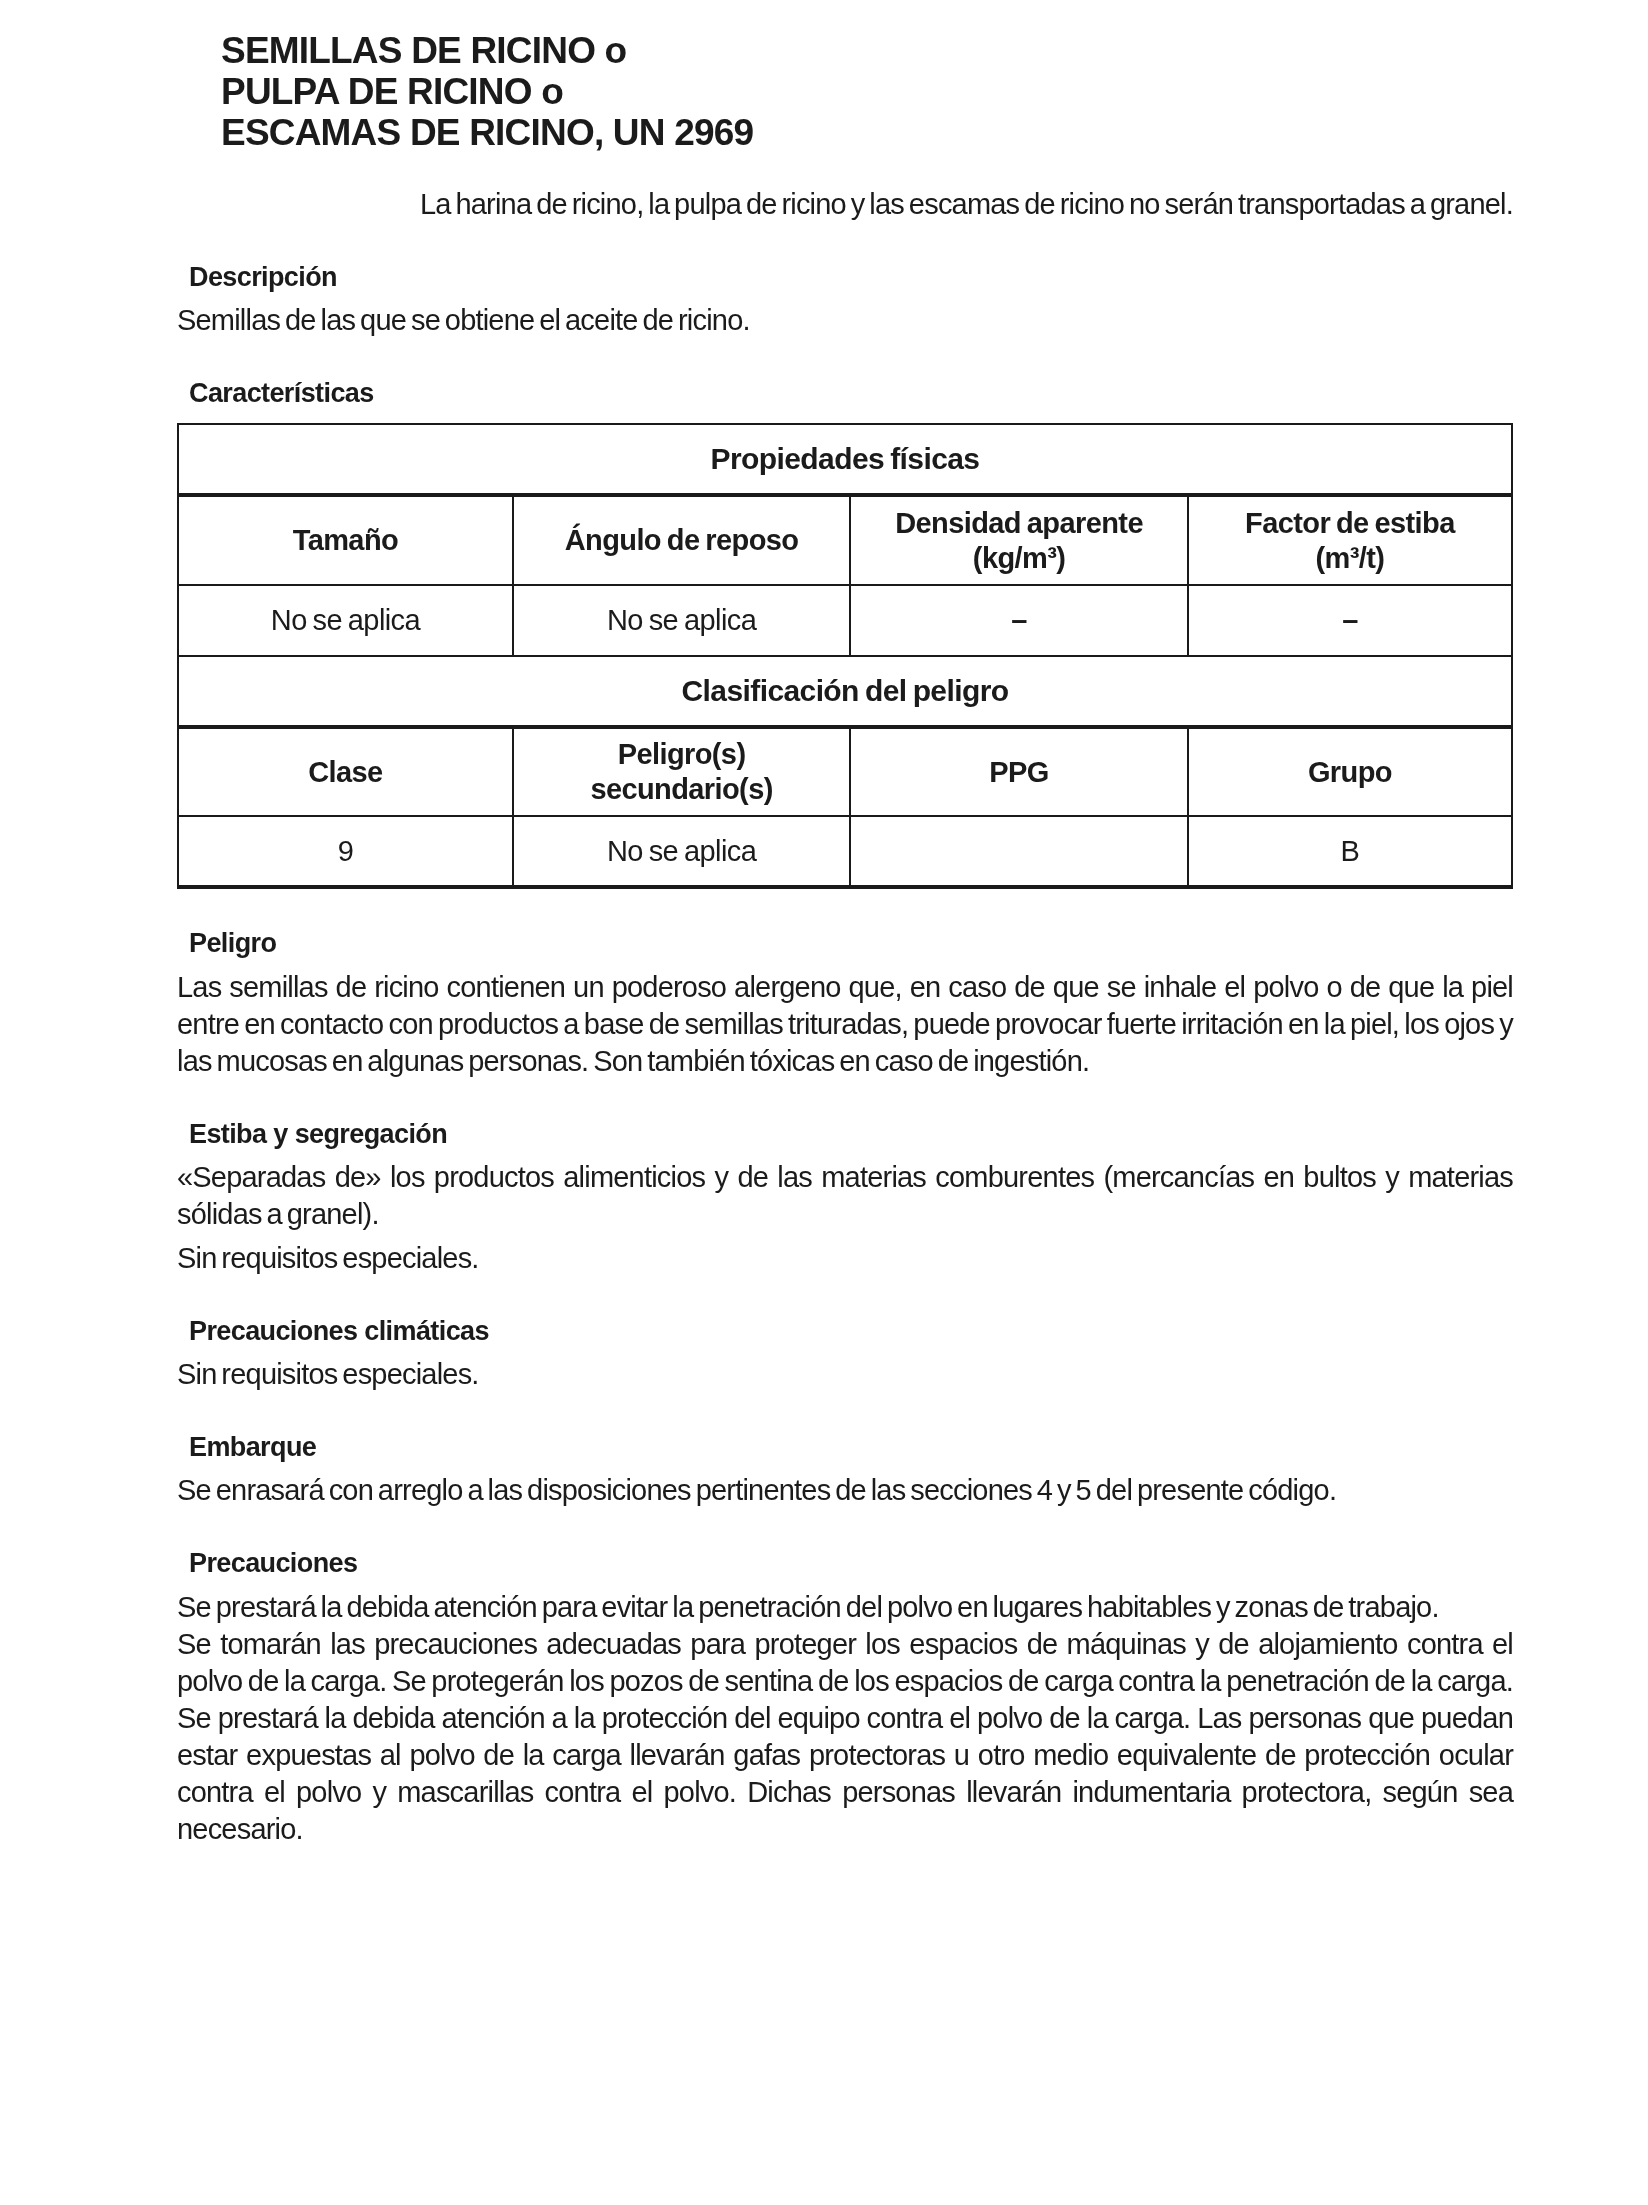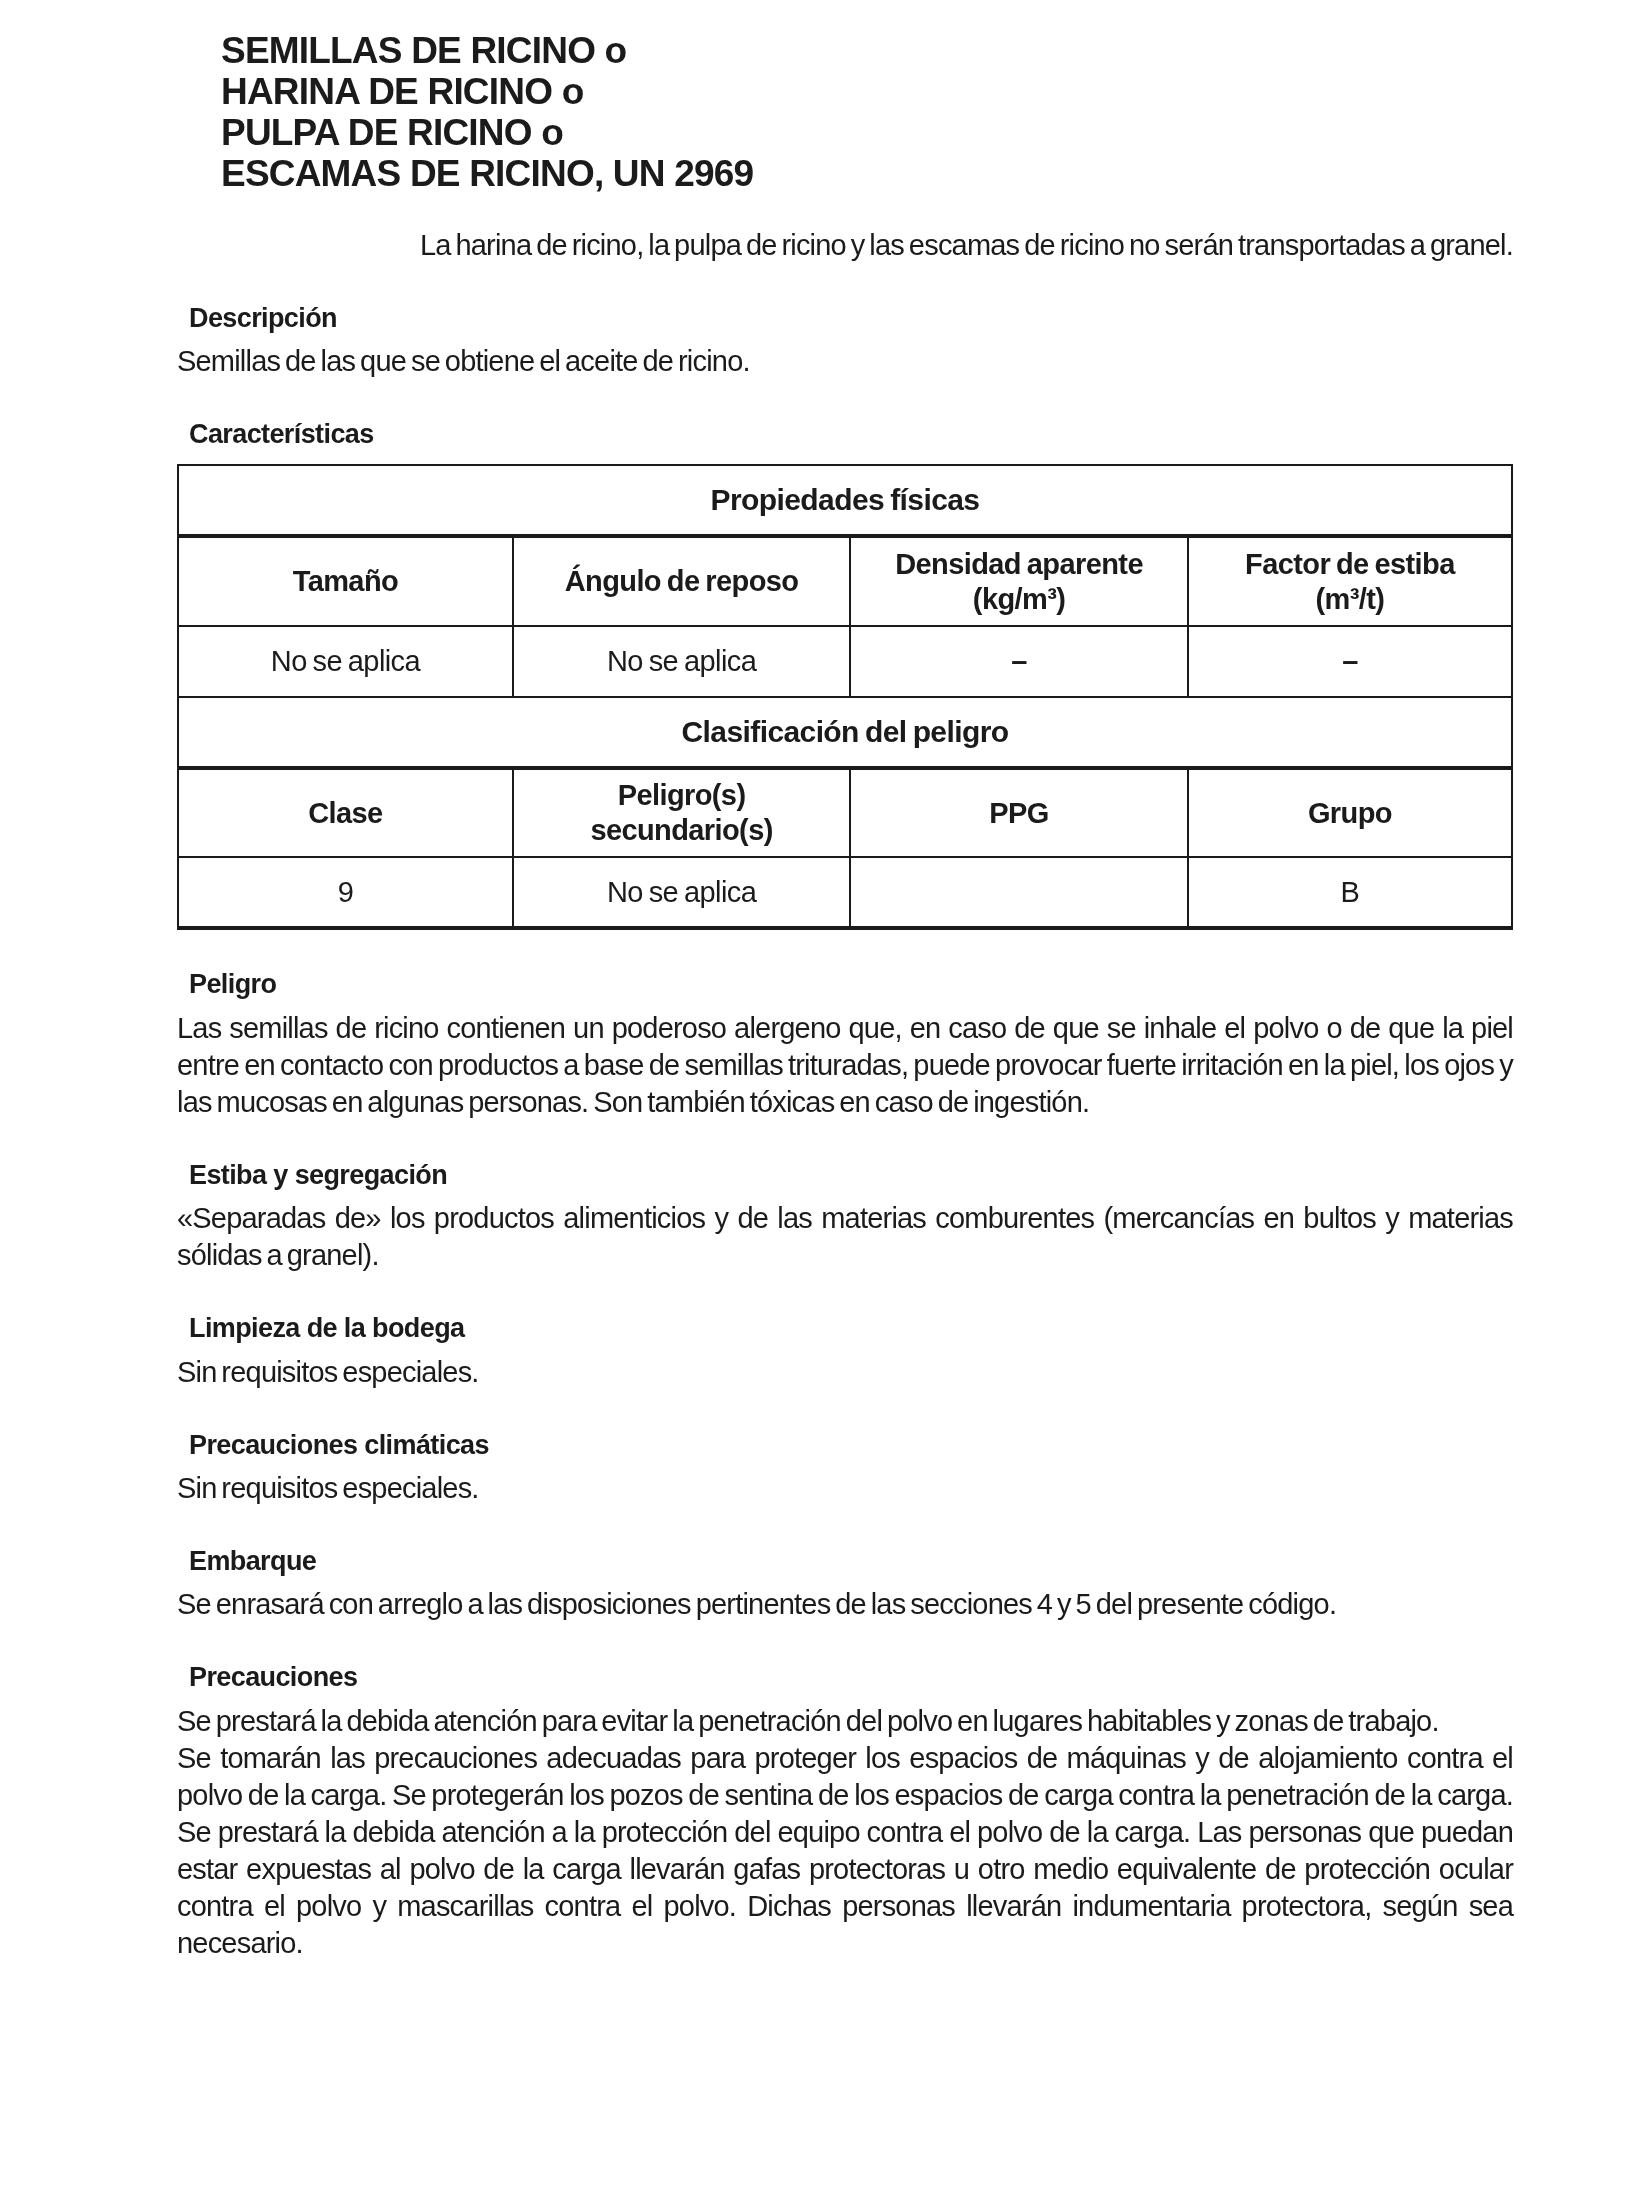--- a/index.html
+++ b/index.html
@@ -91,21 +91,20 @@
   tr.row-heads2 td { height: 86px; }
   tr.row-data2 td { height: 68px; border-bottom-width: 4px; }
 </style>
 </head>
 <body>
 
 <div class="content">
 
   <header>
     <div class="title-line">SEMILLAS DE RICINO o</div>
-    <div class="title-line">HARINA DE RICINO o</div>
     <div class="title-line">PULPA DE RICINO o</div>
     <div class="title-line">ESCAMAS DE RICINO, UN 2969</div>
   </header>
 
   <p class="body-text intro">La harina de ricino, la pulpa de ricino y las escamas de ricino no serán transportadas a granel.</p>
 
   <h2 class="sec-heading">Descripción</h2>
   <p class="body-text">Semillas de las que se obtiene el aceite de ricino.</p>
 
   <h2 class="sec-heading">Características</h2>
@@ -153,21 +152,20 @@
       </tr>
     </tbody>
   </table>
 
   <h2 class="sec-heading">Peligro</h2>
   <p class="body-text">Las semillas de ricino contienen un poderoso alergeno que, en caso de que se inhale el polvo o de que la piel entre en contacto con productos a base de semillas trituradas, puede provocar fuerte irritación en la piel, los ojos y las mucosas en algunas personas. Son también tóxicas en caso de ingestión.</p>
 
   <h2 class="sec-heading">Estiba y segregación</h2>
   <p class="body-text">«Separadas de» los productos alimenticios y de las materias comburentes (mercancías en bultos y materias sólidas a granel).</p>
 
-  <h2 class="sec-heading">Limpieza de la bodega</h2>
   <p class="body-text">Sin requisitos especiales.</p>
 
   <h2 class="sec-heading">Precauciones climáticas</h2>
   <p class="body-text">Sin requisitos especiales.</p>
 
   <h2 class="sec-heading">Embarque</h2>
   <p class="body-text">Se enrasará con arreglo a las disposiciones pertinentes de las secciones 4 y 5 del presente código.</p>
 
   <h2 class="sec-heading">Precauciones</h2>
   <p class="body-text">Se prestará la debida atención para evitar la penetración del polvo en lugares habitables y zonas de trabajo.</p>

